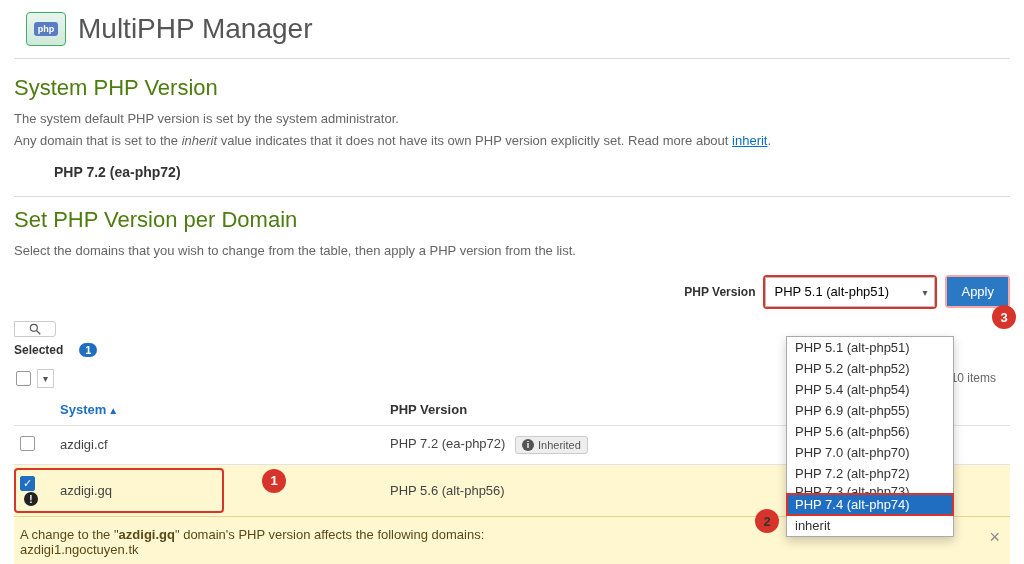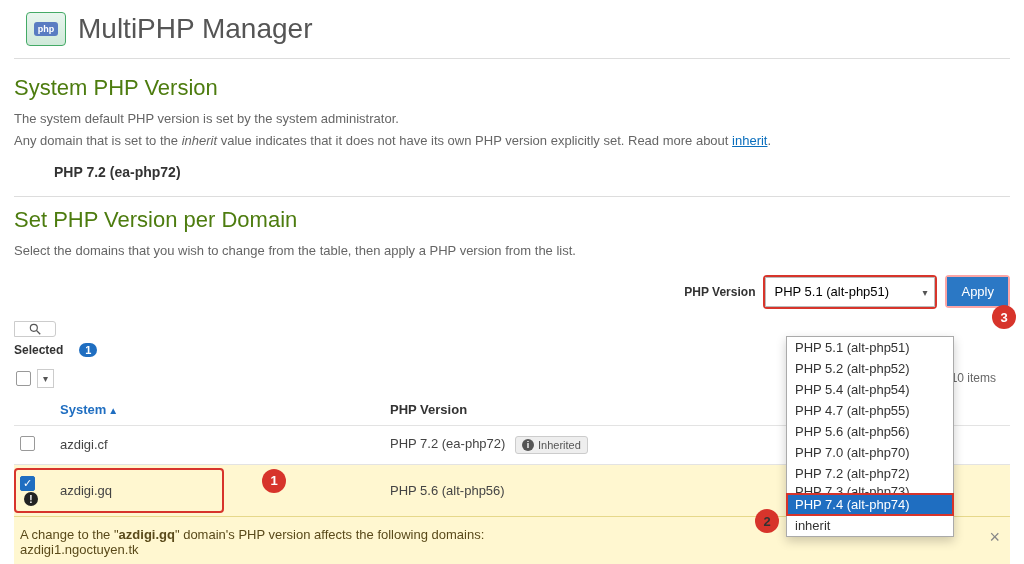--- a/index.html
+++ b/index.html
@@ -149,20 +149,20 @@
   <span>A change to the "</span><b>azdigi.gq</b><span>" domain's PHP version affects the following domains:</span><br>
   <span>azdigi1.ngoctuyen.tk</span>
   <span class="close">×</span>
 </div>
 
 <div class="dropdown">
   <div class="marker" style="top:172px;left:-32px">2</div>
   <div>PHP 5.1 (alt-php51)</div>
   <div>PHP 5.2 (alt-php52)</div>
   <div>PHP 5.4 (alt-php54)</div>
-  <div>PHP 4.7 (alt-php55)</div>
+  <div>PHP 6.9 (alt-php55)</div>
   <div>PHP 5.6 (alt-php56)</div>
   <div>PHP 7.0 (alt-php70)</div>
   <div>PHP 7.2 (alt-php72)</div>
   <div style="height:10px;overflow:hidden;padding-top:0;padding-bottom:0">PHP 7.3 (alt-php73)</div>
   <div class="hl">PHP 7.4 (alt-php74)</div>
   <div>inherit</div>
 </div>
 
 </body></html>

